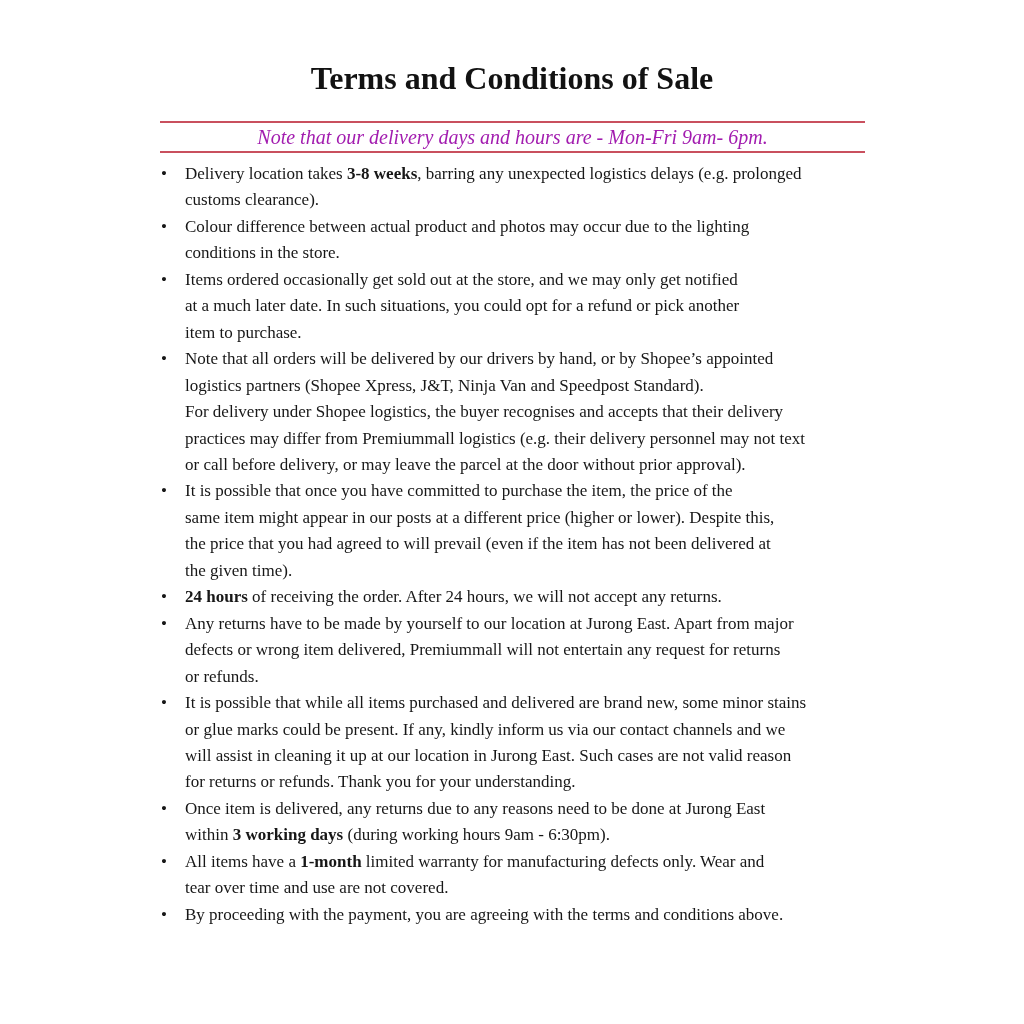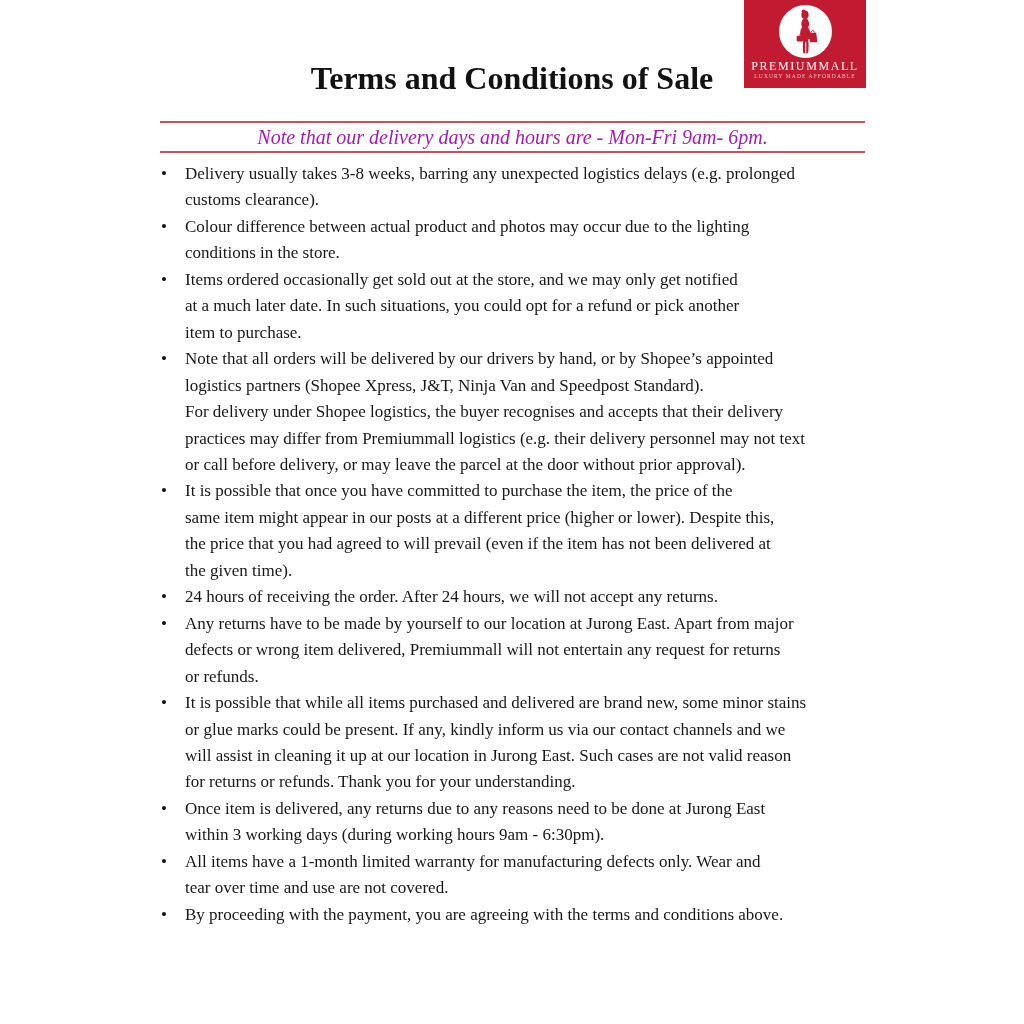--- a/index.html
+++ b/index.html
@@ -102,55 +102,38 @@
   .marker {
     flex: 0 0 29px;
     width: 29px;
     padding-left: 5px;
     box-sizing: border-box;
   }
   .btext {
     flex: 1;
     white-space: pre-line;
   }
-  .bold { font-weight: normal; text-align: center; }
+  .bold { font-weight: bold; text-align: center; }
 </style>
 </head>
 <body>
 
 <div class="page">
 
-  <div class="logo">
-    <div class="logo-circle">
-      <svg width="44" height="46" viewBox="0 0 60 80">
-        <g fill="#C11A31" stroke="none">
-          <circle cx="27.5" cy="4" r="3.2"></circle>
-          <ellipse cx="30" cy="10" rx="6.3" ry="7.6"></ellipse>
-          <path d="M27,17 C23.5,21 22.5,27 24.8,31.5 C20.5,38.5 20.5,46 23.8,52.5 L27,52.5 C26,62 26,70 27,77 L30.2,77 L30.2,58 L32.2,58 L32.2,77 L35.4,77 C36.6,69 36.6,60.5 35.4,52.5 L38.4,52.5 C40.8,45.5 39.6,37.5 35.4,32 C38.6,26.5 37,20.5 33.4,17 Z"></path>
-          <path d="M20,46 q3.5,-6 7,0" fill="none" stroke="#C11A31" stroke-width="1.6"></path>
-          <rect x="15.5" y="46.5" width="12.5" height="10" rx="2"></rect>
-          <path d="M40,41 q3.5,-7 7,0" fill="none" stroke="#C11A31" stroke-width="1.6"></path>
-          <path d="M37.5,41.5 L49.5,41.5 L51.5,58 L38.5,58 Z"></path>
-        </g>
-      </svg>
-    </div>
-    <div class="logo-brand">PREMIUMMALL</div>
-    <div class="logo-tagline">LUXURY MADE AFFORDABLE</div>
-  </div>
 
   <h1 class="title">Terms and Conditions of Sale</h1>
 
   <div class="rule rule-top"></div>
   <div class="notice">Note that our delivery days and hours are - Mon-Fri 9am- 6pm.</div>
   <div class="rule rule-bottom"></div>
 
   <div class="terms" id="terms-list">
       <div class="bullet">
         <span class="marker">•</span>
-        <span class="btext"><span>Delivery usually takes </span><span class="bold">3-8 weeks</span><span>, barring any unexpected logistics delays (e.g. prolonged
+        <span class="btext"><span>Delivery location takes </span><span class="bold">3-8 weeks</span><span>, barring any unexpected logistics delays (e.g. prolonged
 customs clearance).</span></span>
       </div>
       <div class="bullet">
         <span class="marker">•</span>
         <span class="btext"><span>Colour difference between actual product and photos may occur due to the lighting
 conditions in the store.</span></span>
       </div>
       <div class="bullet">
         <span class="marker">•</span>
         <span class="btext"><span>Items ordered occasionally get sold out at the store, and we may only get notified

